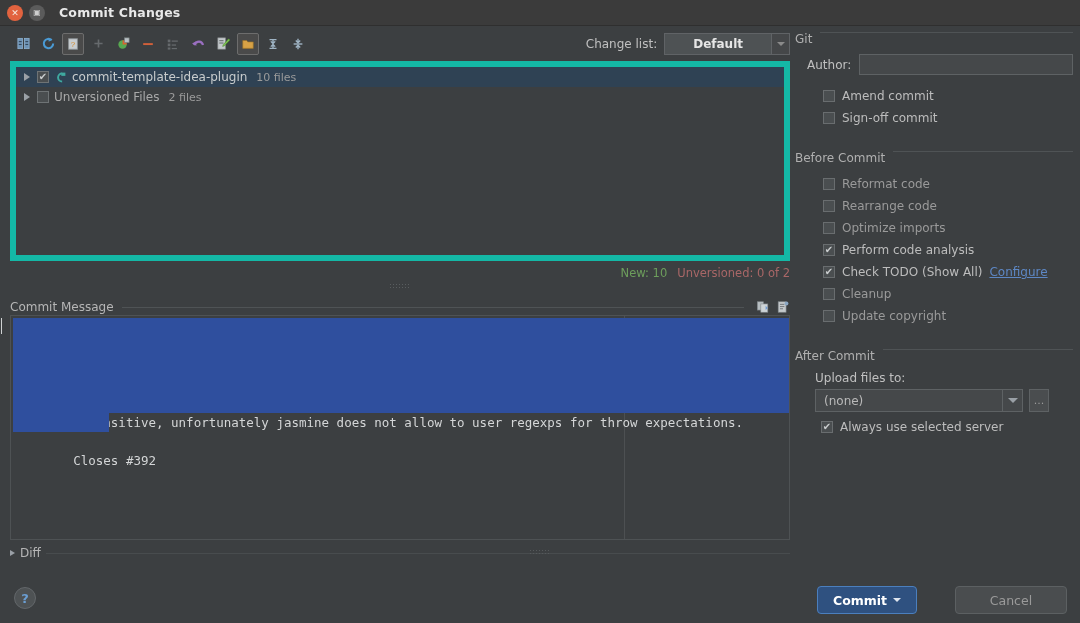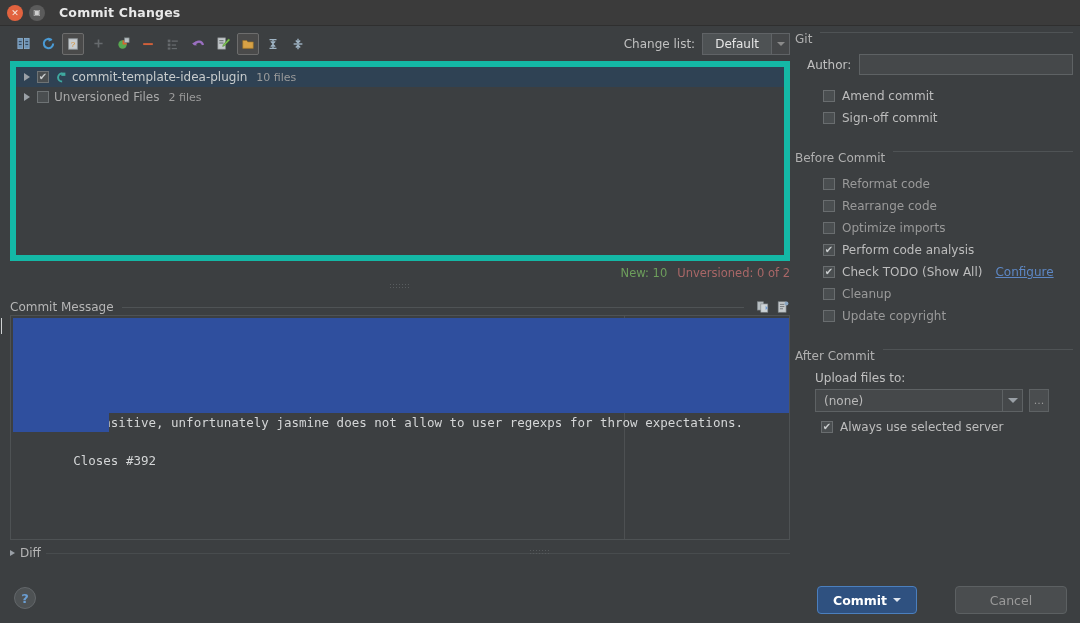--- a/index.html
+++ b/index.html
@@ -37,22 +37,22 @@
   .tbtn svg { display: block; }
   .tbtn.disabled { opacity: .45; }
 
   .changelist-wrap {
     position: absolute; right: 290px; top: 33px; display: flex; align-items: center; gap: 7px;
   }
   .cl-label { font-size: 12px; color: #c0c0c0; }
   .cl-combo { display: flex; height: 22px; }
   .cl-value {
     background: #4e5254; border: 1px solid #606366; border-right: none;
-    padding: 0 12px; display: flex; align-items: center; font-size: 12px;
-    font-weight: normal; color: #e6e6e6;
+    padding: 0 28px; display: flex; align-items: center; font-size: 12px;
+    font-weight: bold; color: #e6e6e6;
   }
   .cl-arrow {
     width: 19px; background: #454749; border: 1px solid #606366;
     display: flex; align-items: center; justify-content: center;
   }
   .cl-arrow i { border-left: 4px solid transparent; border-right: 4px solid transparent;
                 border-top: 4px solid #8a8a8a; display: block; }
 
   
   .tree {
@@ -126,21 +126,21 @@
   .author-label { font-size: 12px; color: #c0c0c0; }
   .author-input { flex: 1; height: 21px; background: #45484a; border: 1px solid #5e6264; }
 
   .chk-row { display: flex; align-items: center; gap: 7px; height: 22px; padding-left: 28px; }
   .chkbox { width: 12px; height: 12px; border: 1px solid #696d6f; background: #4a4e50;
             display: inline-flex; align-items: center; justify-content: center; flex: none; }
   .chkbox.on { background: #4a4e50; }
   .chkbox.on::after { content: "✔"; font-size: 10px; color: #cacdce; line-height: 1; }
   .chk-label { font-size: 12px; color: #bdbdbd; white-space: nowrap; }
   .chk-label.dim { color: #9a9a9a; }
-  .cfg-link { font-size: 12px; color: #5d87c4; margin-left: 6px; }
+  .cfg-link { font-size: 12px; color: #5d87c4; }
 
   .upload-label { font-size: 12px; color: #c0c0c0; margin: 6px 0 4px 20px; }
   .upload-row { display: flex; align-items: center; gap: 6px; margin-left: 20px; }
   .up-combo { width: 208px; height: 23px; background: #45484a; border: 1px solid #5e6264;
               display: flex; align-items: center; }
   .up-val { flex: 1; padding-left: 8px; font-size: 12px; color: #b9b9b9; }
   .up-arrow { width: 20px; height: 100%; display: flex; align-items: center; justify-content: center;
               border-left: 1px solid #5e6264; }
   .up-arrow i { border-left: 5px solid transparent; border-right: 5px solid transparent;
                 border-top: 5px solid #9aa0a6; }

